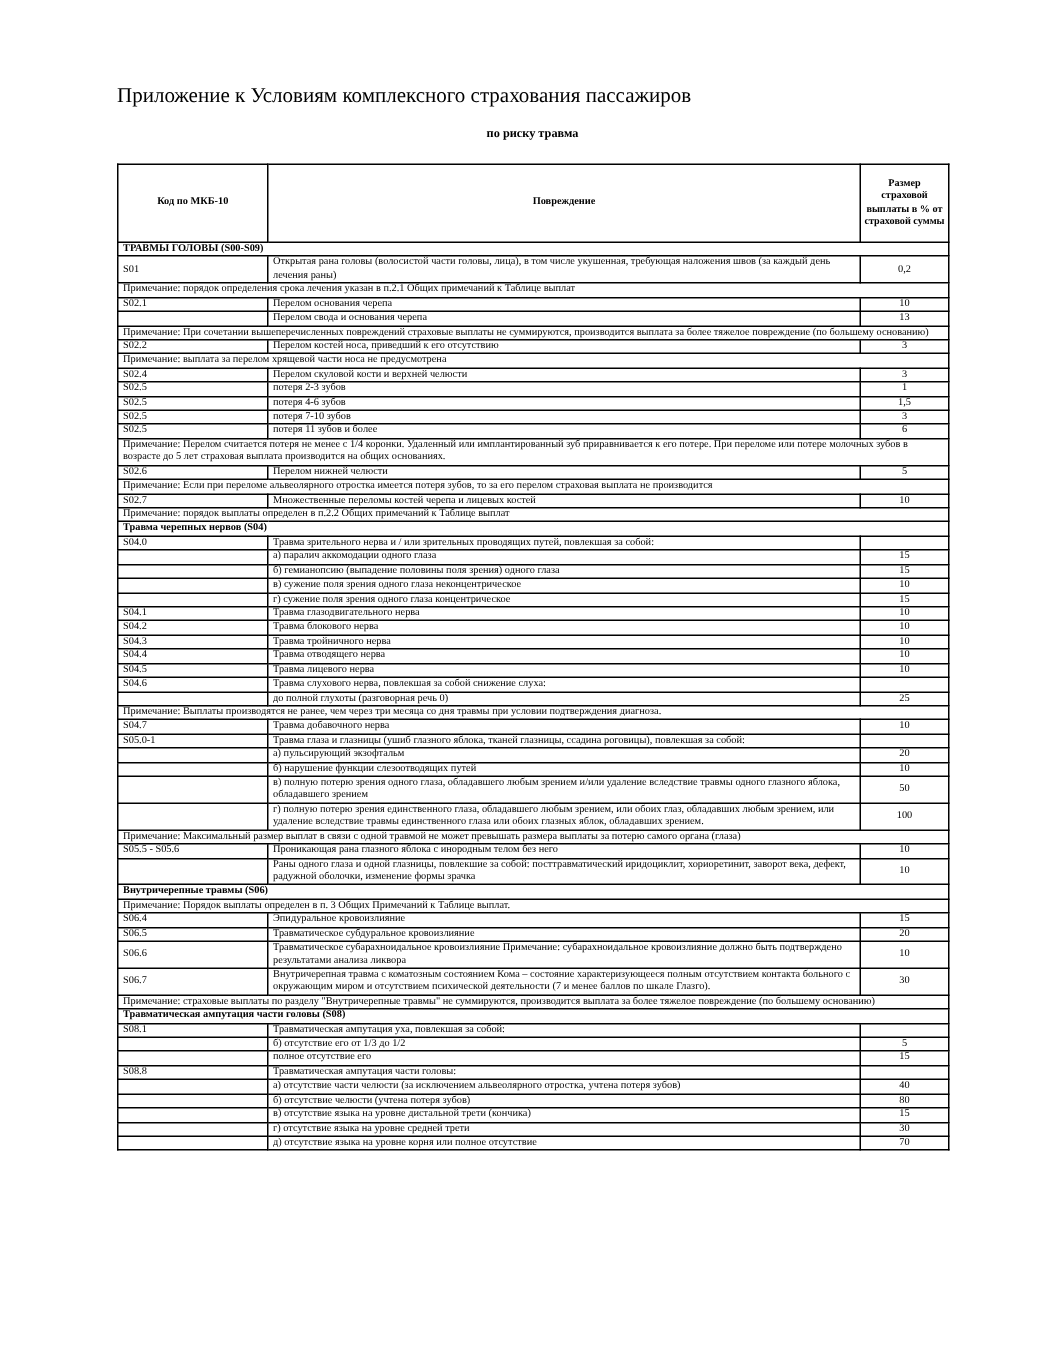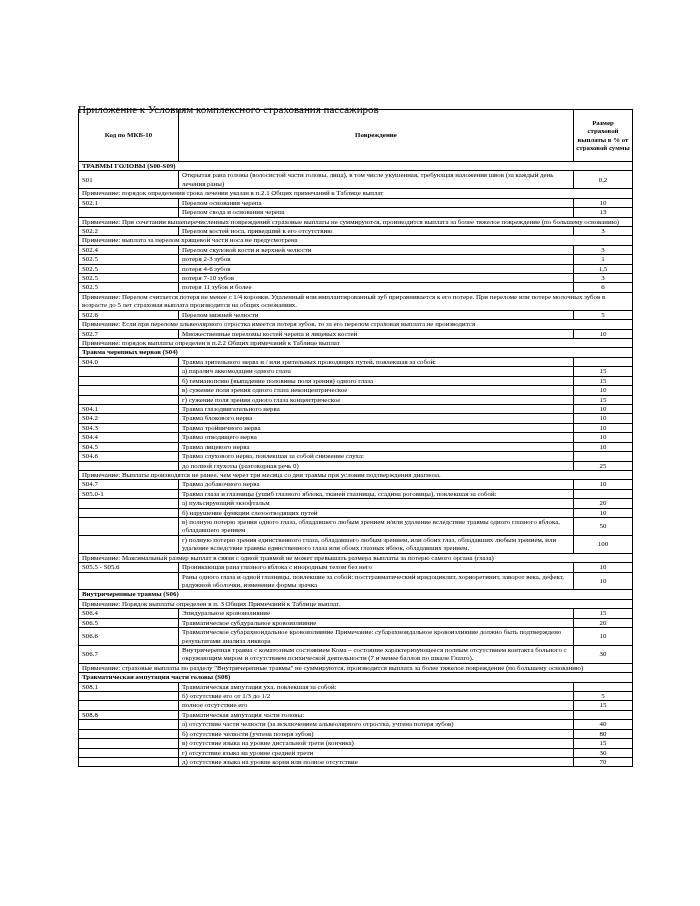--- a/index.html
+++ b/index.html
@@ -1,18 +1,18 @@
 <!DOCTYPE html>
 <html><head>
 <meta charset="utf-8">
 <style>
   html,body{margin:0;padding:0;background:#fff;}
   body{width:700px;height:906px;font-family:"Liberation Serif", serif;color:#000;position:relative;}
   .page{position:absolute;left:0;top:0;width:700px;height:906px;background:#ffffff;}
-  .annex{position:absolute;left:78px;top:57px;font-size:11px;margin-top:46px;}
+  .annex{position:absolute;left:78px;top:57px;font-size:14px;}
   .title-wrap{position:absolute;left:78px;top:82px;width:554px;text-align:center;}
   .title{font-size:8.6px;font-weight:bold;}
   .subtitle{font-size:8.2px;font-weight:bold;margin-top:2px;}
   table{position:absolute;left:78px;top:109px;width:554px;border-collapse:collapse;table-layout:fixed;}
   col.c-code{width:100px;}
   col.c-injury{width:395px;}
   col.c-value{width:59px;}
   th,td{border:1px solid #000;font-size:6.9px;line-height:1.22;padding:0px 3px;vertical-align:middle;}
   th{font-weight:bold;text-align:center;padding:3px 2px;}
   th.col-value{font-size:6.8px;}
@@ -23,20 +23,21 @@
   td.note{font-weight:normal;}
   thead tr{height:52px;}
   tbody tr{height:9px;}
 </style>
 </head>
 <body>
 
 <div class="page">
   <div class="annex">Приложение к Условиям комплексного страхования пассажиров</div>
   <div class="title-wrap">
+    <div class="subtitle">по риску травма</div>
   </div>
   <table>
     <colgroup>
       <col class="c-code">
         <col class="c-injury">
         <col class="c-value">
     </colgroup>
     <thead>
       <tr>
         <th class="col-code">Код по МКБ-10</th>

